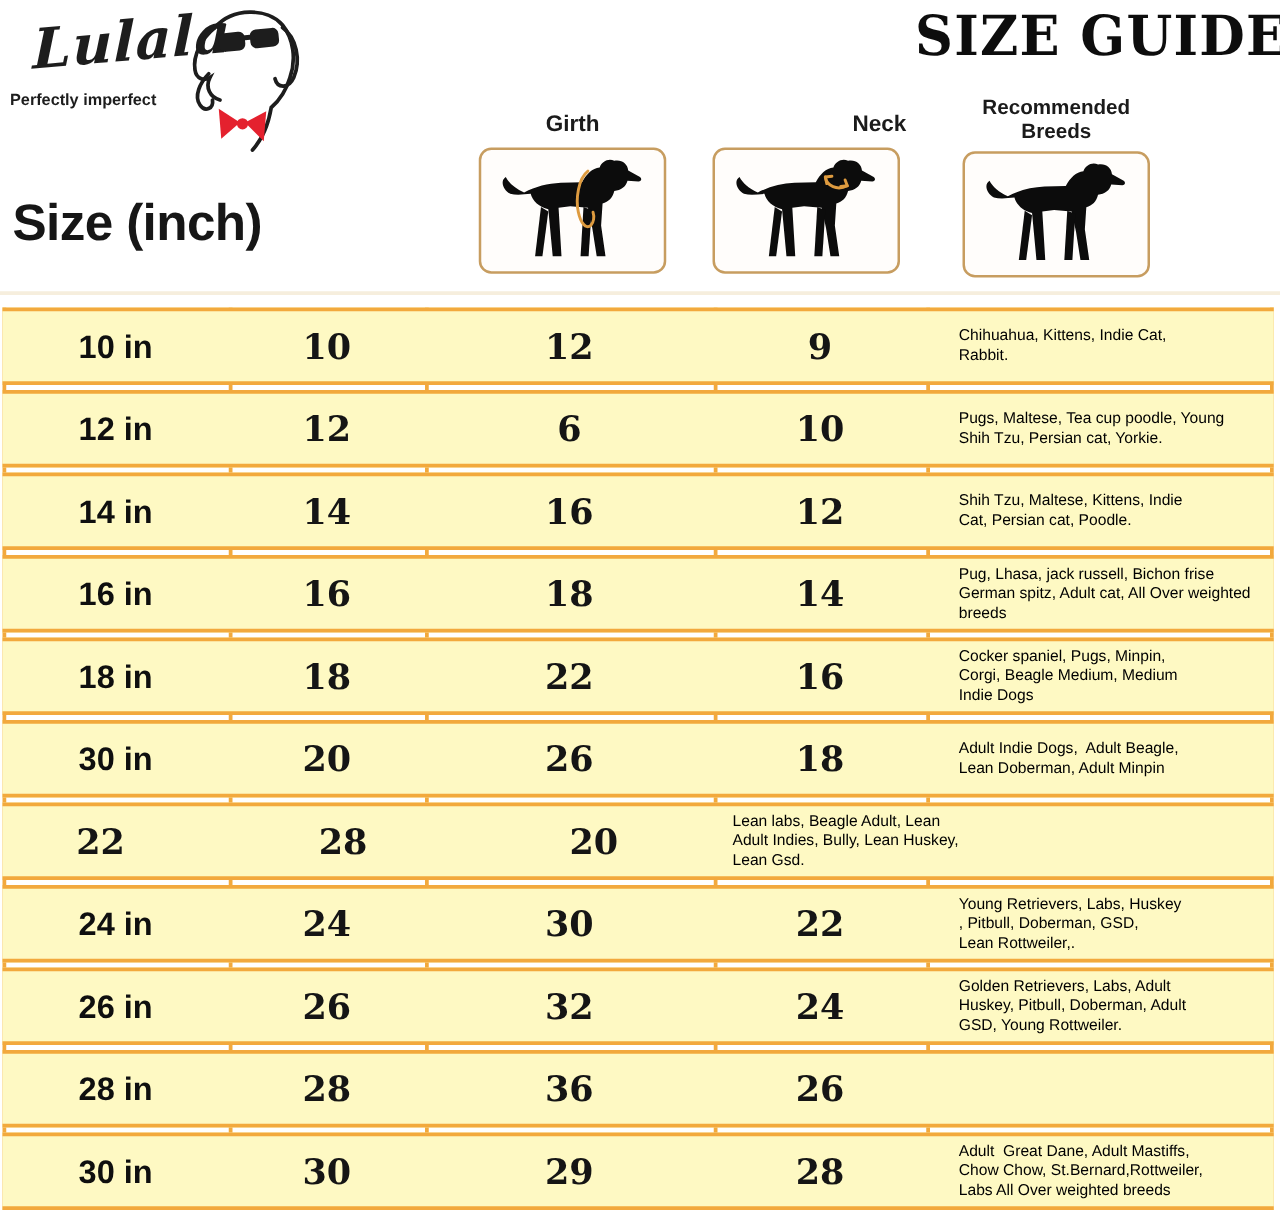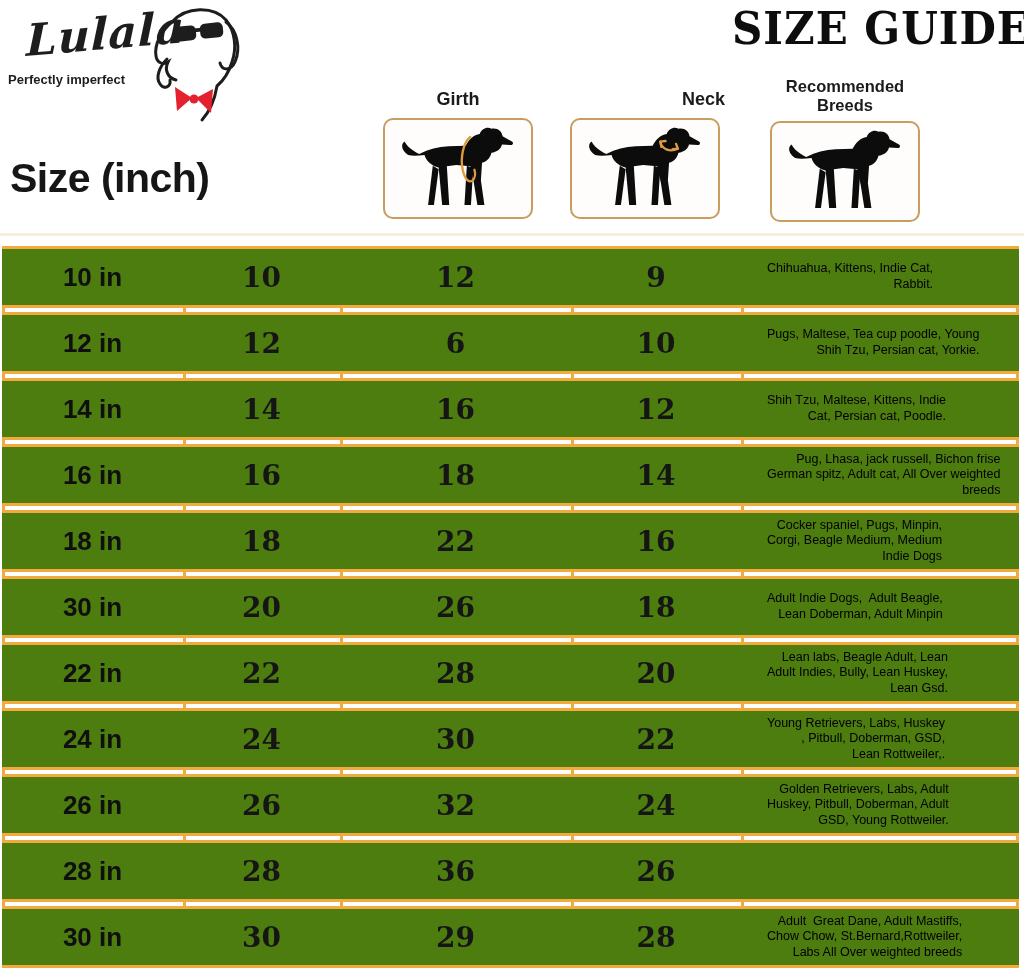--- a/index.html
+++ b/index.html
@@ -33,29 +33,29 @@
           border-radius:10px;background:#fffdfb;display:flex;align-items:center;justify-content:center;}
   .head-breeds .dogbox{margin-top:6px;}
   .dogbox svg{display:block;}
 
   .top-rule{position:absolute;left:0;top:233px;width:1024px;height:3px;background:#F6EEDD;}
 
   
   .vline{position:absolute;top:246px;height:722px;width:3px;background:#F2A93D;}
   .rows{position:absolute;left:2px;top:246px;width:1017px;}
   .row{display:flex;height:62px;margin-bottom:4px;box-sizing:border-box;
-       border-top:3px solid #F2A93D;border-bottom:3px solid #F2A93D;background:#4d7c0f;}
+       border-top:3px solid #F2A93D;border-bottom:3px solid #F2A93D;background:#fef9c3;}
   .cell{display:flex;align-items:center;justify-content:center;box-sizing:border-box;}
   .c-size{flex:0 0 181px;font-size:26px;font-weight:700;color:#0f0f0f;}
   .c-num{font-family:"DejaVu Serif",serif;font-size:28px;font-weight:700;color:#151515;}
   .c-length{flex:0 0 157px;}
   .c-girth{flex:0 0 231px;}
   .c-neck{flex:0 0 170px;}
   .c-breeds{flex:1 1 auto;justify-content:flex-start;padding-left:26px;padding-right:6px;
-            font-size:12.5px;line-height:1.25;color:#000;white-space:pre-wrap;text-align:right;}
+            font-size:12.5px;line-height:1.25;color:#000;white-space:pre-wrap;text-align:left;}
 </style>
 </head>
 <body>
 
 <div class="page">
 
   <svg width="0" height="0" style="position:absolute" aria-hidden="true">
     <defs>
       <g id="dog-sil">
         <path fill="#0c0c0c" d="M15 53 C5 47 1 35 9 30 C13 38 22 46 34 51 C50 43 66 39 84 38 L113 37 C119 26 127 18 137 17 C140 9 149 4 157 8 C167 6 175 12 176 21 L192 30 C195 32 194 36 190 36 L175 35 C173 43 166 48 157 49 C155 58 149 64 141 66 L139 96 L145 138 L133 138 L127 100 L121 72 L97 70 L81 72 L85 138 L73 138 L67 74 C55 72 45 62 43 53 C33 54 23 55 15 53 Z"></path>
@@ -188,21 +188,20 @@
     <div class="row">
       <div class="cell c-size">30 in</div>
       <div class="cell c-num c-length">20</div>
       <div class="cell c-num c-girth">26</div>
       <div class="cell c-num c-neck">18</div>
       <div class="cell c-breeds">Adult Indie Dogs,  Adult Beagle,
 Lean Doberman, Adult Minpin</div>
     </div>
 
     <div class="row">
-      <div class="cell c-size">22 in</div>
       <div class="cell c-num c-length">22</div>
       <div class="cell c-num c-girth">28</div>
       <div class="cell c-num c-neck">20</div>
       <div class="cell c-breeds">Lean labs, Beagle Adult, Lean
 Adult Indies, Bully, Lean Huskey,
 Lean Gsd.</div>
     </div>
 
     <div class="row">
       <div class="cell c-size">24 in</div>

